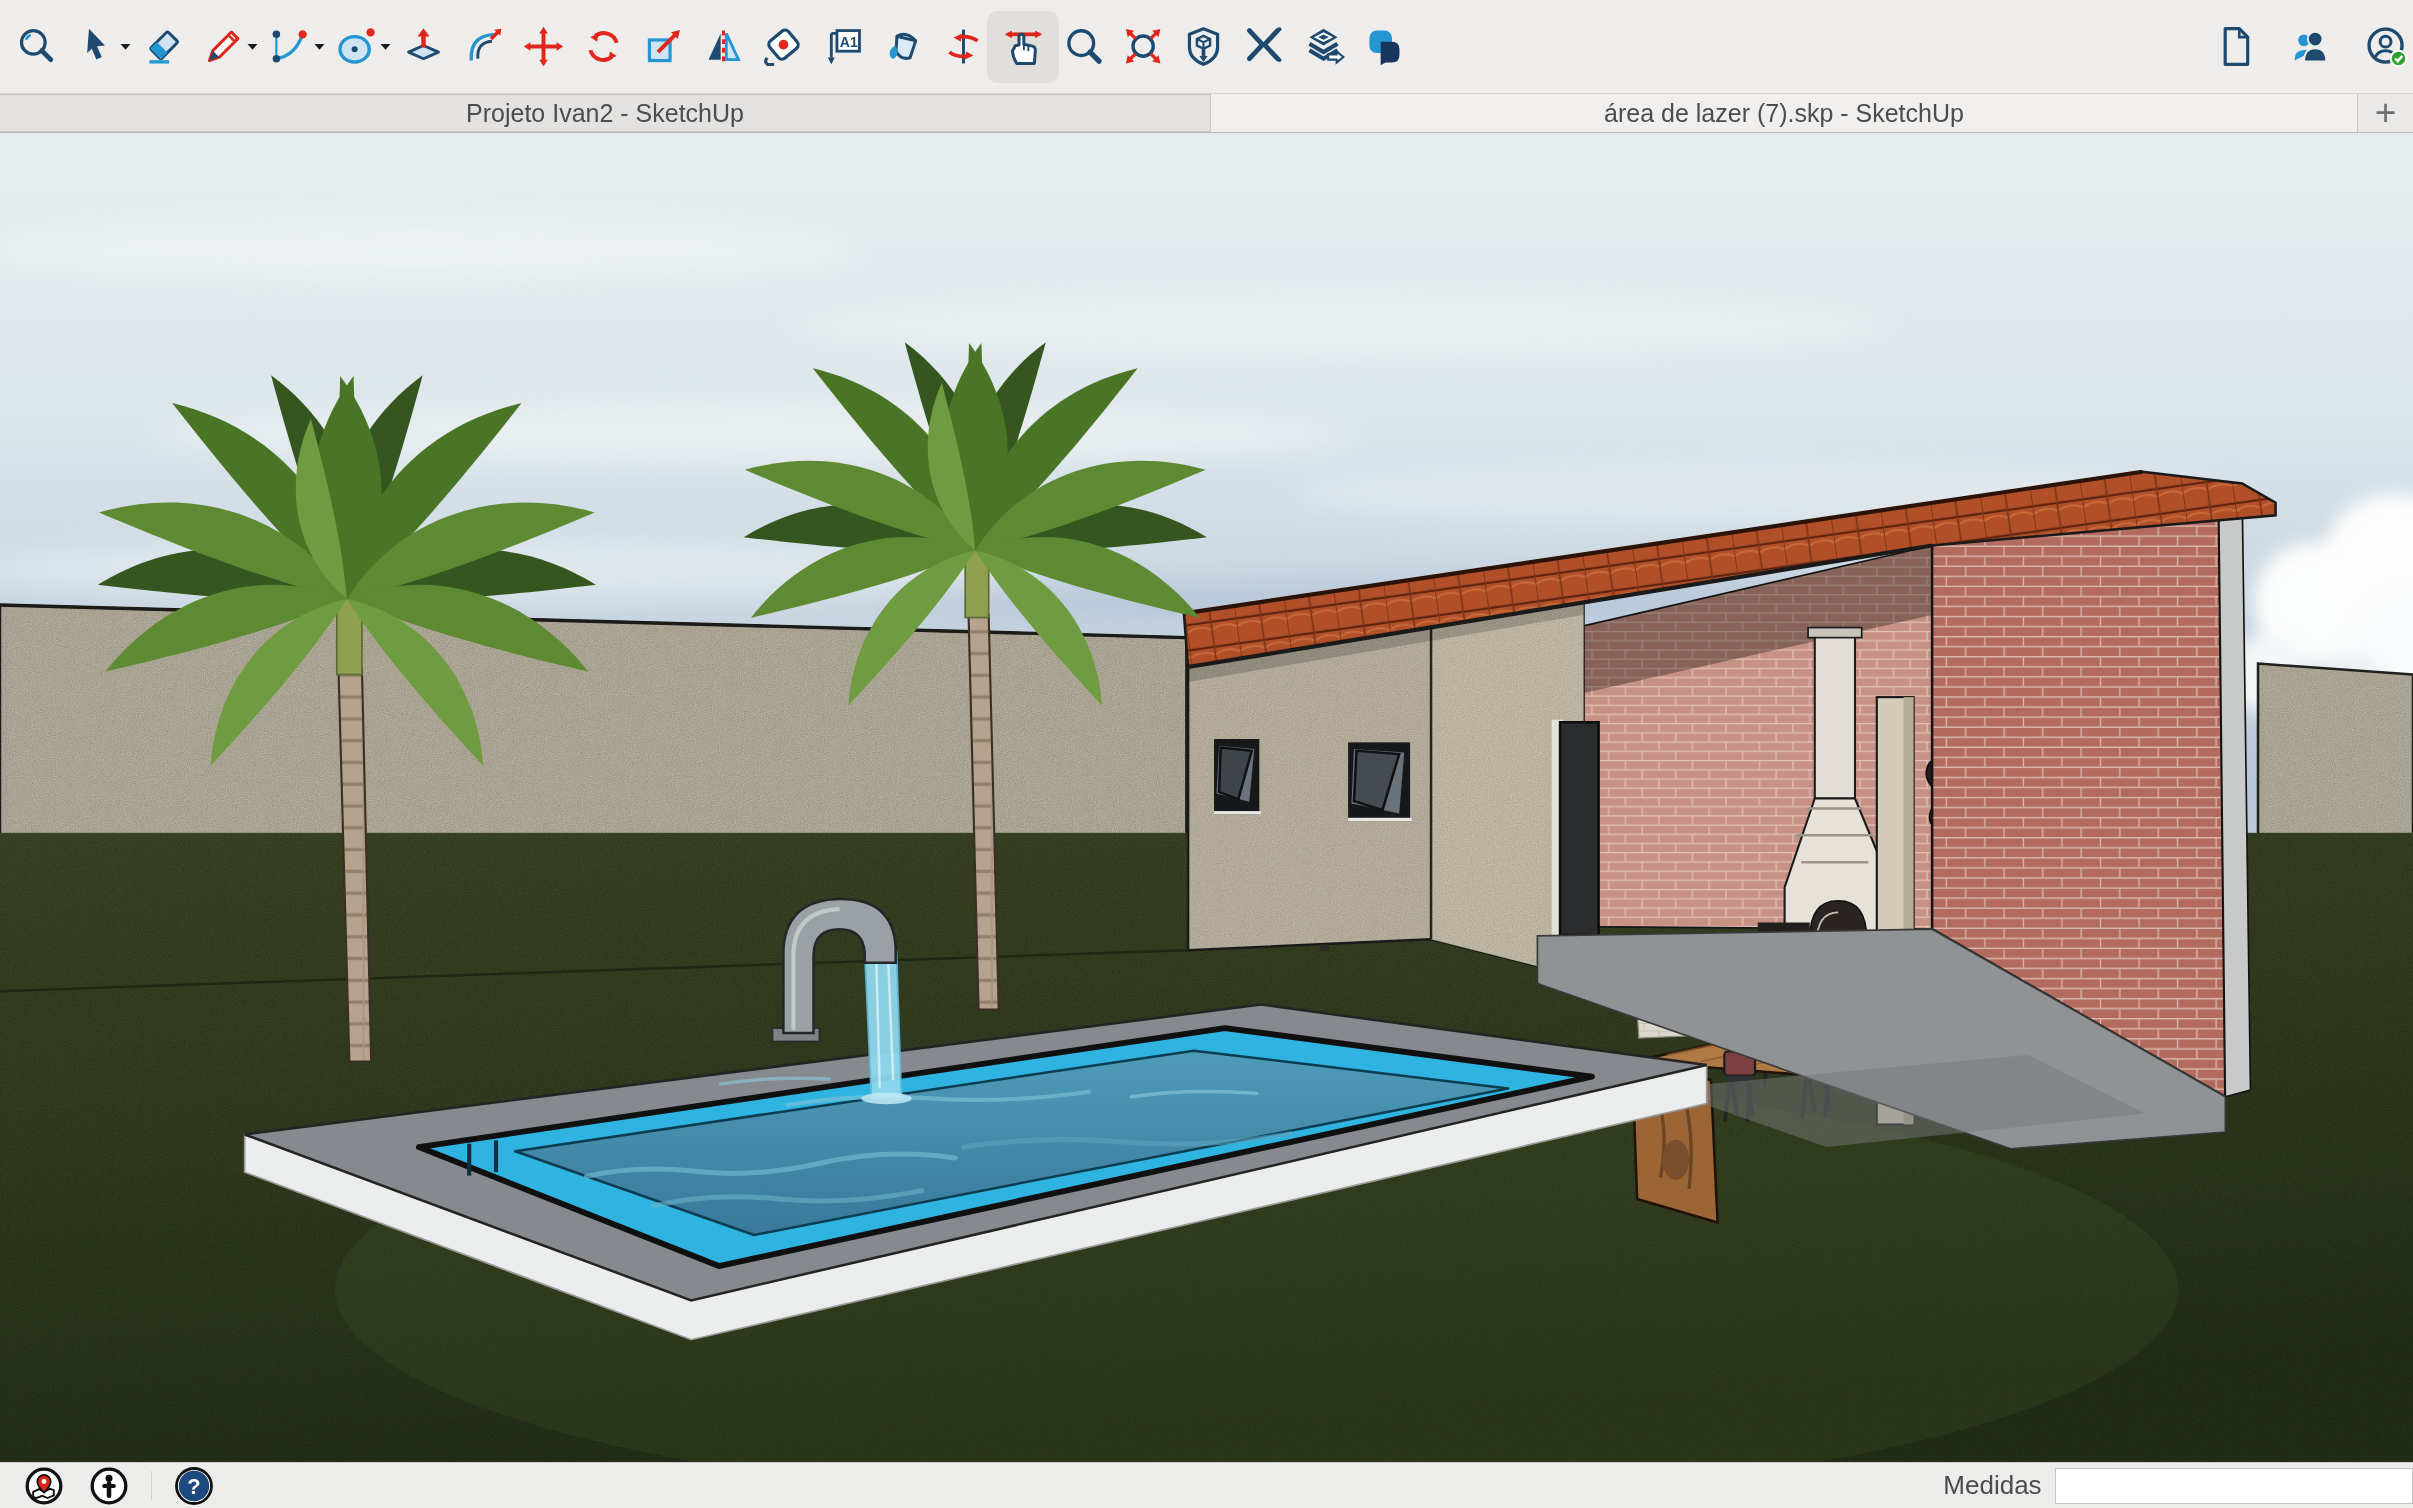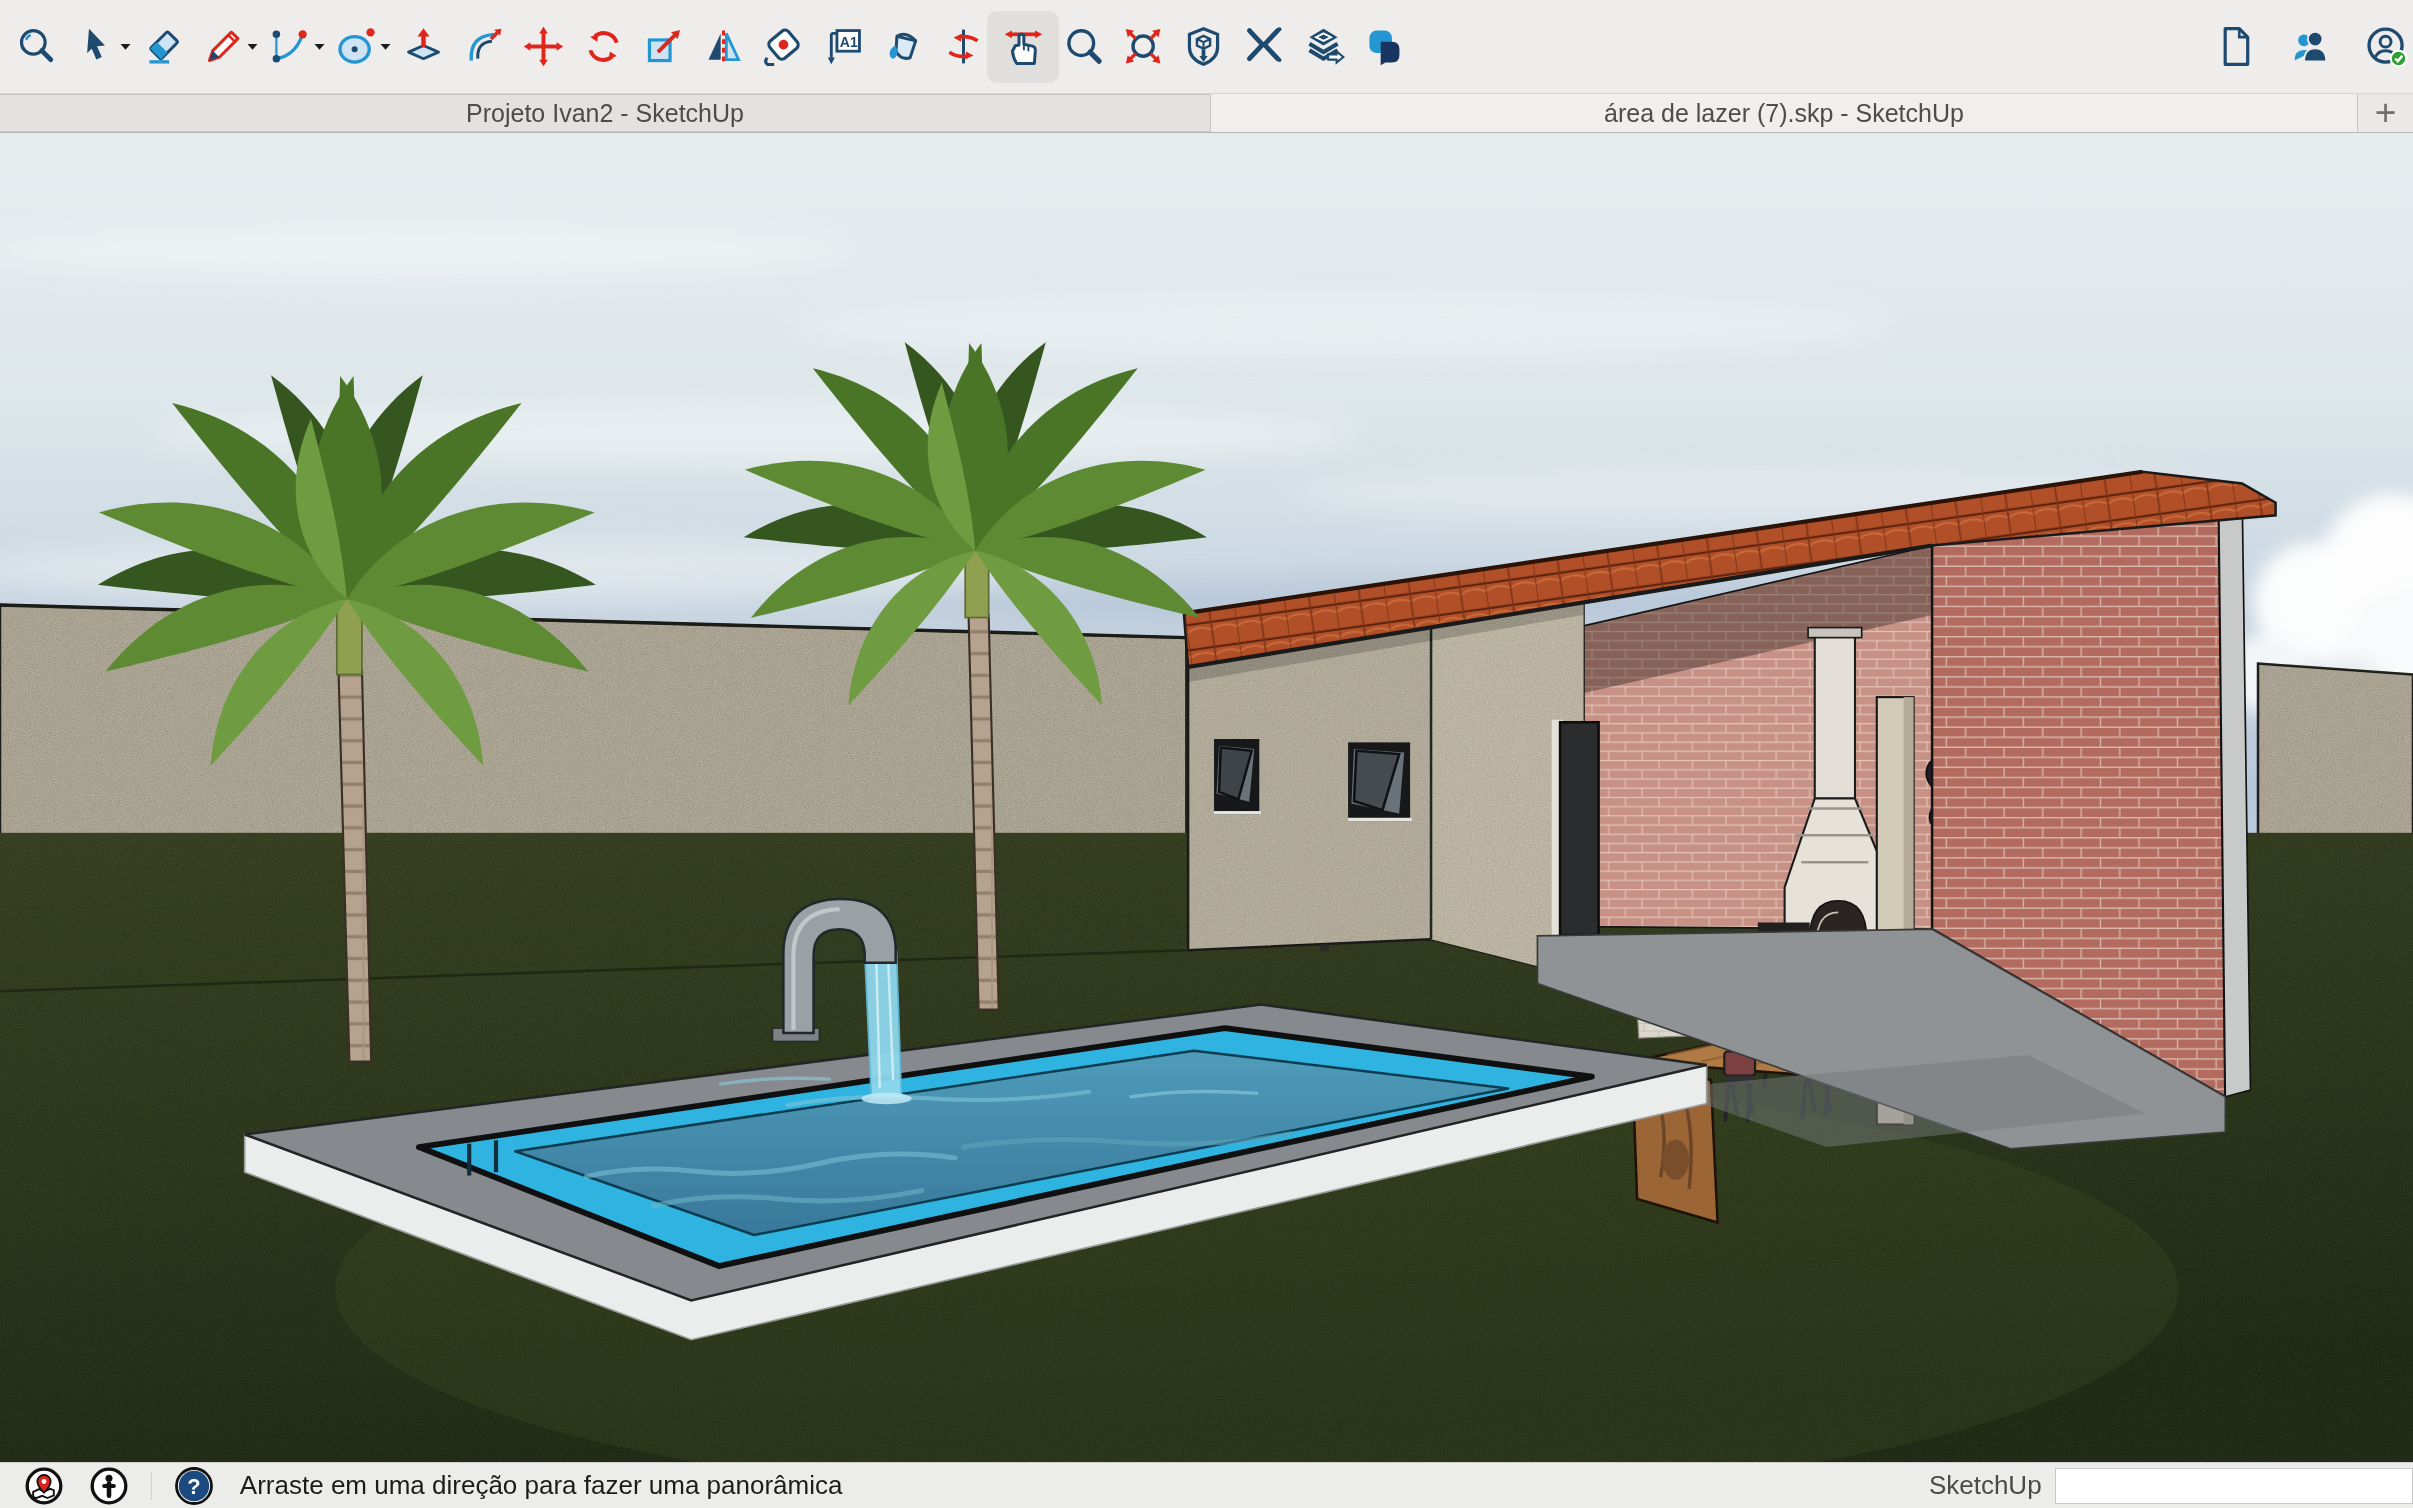--- a/index.html
+++ b/index.html
@@ -632,19 +632,18 @@
       </svg>
     </div>
   <div id="status-divider"></div>
   <div class="sicon">
       <svg viewBox="0 0 24 24">
     <circle cx="12" cy="12" r="10" fill="#ffffff" stroke="#111111" stroke-width="1.6"></circle>
     <circle cx="12" cy="12" r="8.7" fill="#1c4a7e"></circle>
     <text x="12" y="16.3" text-anchor="middle" font-size="12.5" font-weight="bold" fill="#ffffff" font-family="Liberation Sans, sans-serif">?</text>
       </svg>
     </div>
-  <span id="status-hint">Arraste em uma direção para fazer uma panorâmica</span>
   <div id="measure-wrap">
-    <span id="measure-label">SketchUp</span>
+    <span id="measure-label">Medidas</span>
     <input id="measure-input" type="text" value="" style="">
   </div>
 </div>
 
 
 </body></html>

